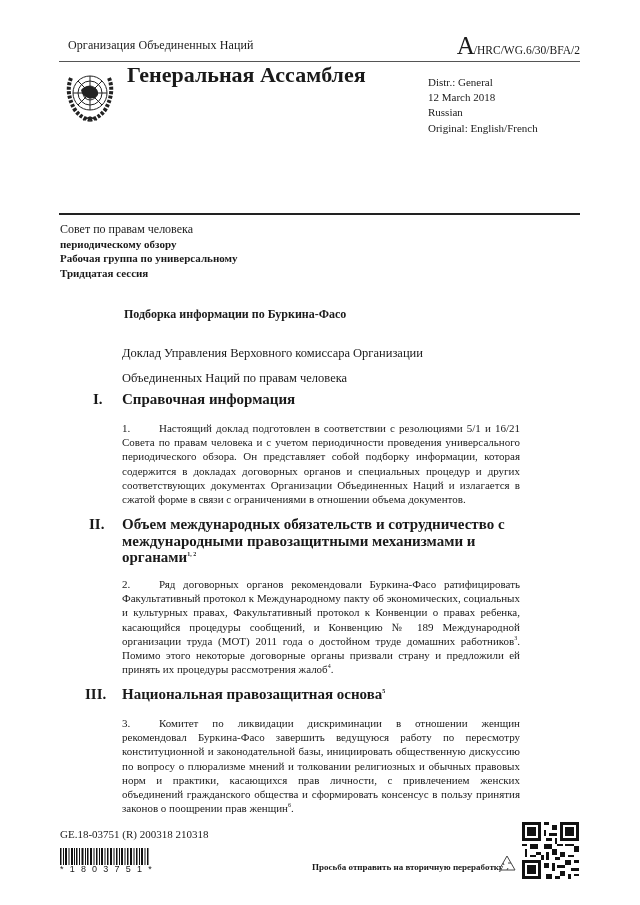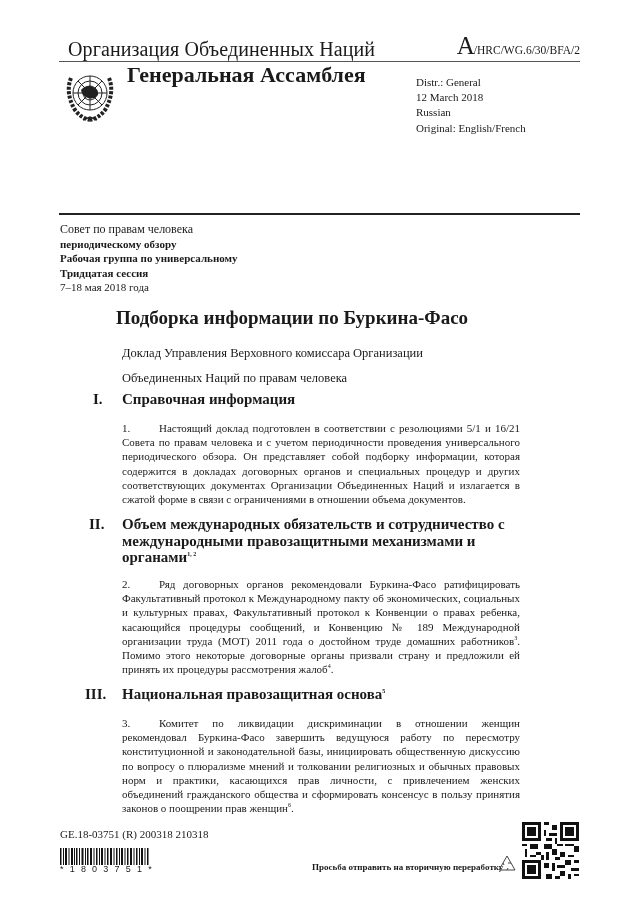--- a/index.html
+++ b/index.html
@@ -1,32 +1,32 @@
 <!DOCTYPE html>
 <html><head>
   <meta charset="utf-8">
   <style>
     html, body { margin:0; padding:0; }
     body {
       width:640px; height:905px; background:#ffffff; position:relative; overflow:hidden;
       font-family:"Liberation Serif", "DejaVu Serif", serif; color:#1a1a1a;
     }
     .abs { position:absolute; }
-    .org-name { left:68px; top:38px; font-size:20px; letter-spacing:0.1px; }
+    .org-name { left:68px; top:38px; font-size:12px; letter-spacing:0.1px; }
     .symbol { right:60px; top:32px; font-size:11.5px; white-space:nowrap;margin-left:6px; }
     .symbol .big { font-size:25px; letter-spacing:-1px; }
     .rule-thin { left:59px; width:521px; top:61px; height:0; border-top:1.2px solid #555; }
     .rule-thick { left:59px; width:521px; top:213px; height:0; border-top:2px solid #222; }
     .logo { left:63px; top:66px; width:54px; height:60px; }
     .assembly { left:127px; top:62px; font-size:22px; font-weight:bold; }
-    .distr { left:416px; top:75px; font-size:11px; line-height:15.2px; }
+    .distr { left:428px; top:75px; font-size:11px; line-height:15.2px; }
     .body-head { left:60px; top:222px; font-size:11px; line-height:14.5px; }
     .body-head .b1 { font-weight:normal; font-size:12px; }
     .body-head .b2 { font-weight:bold; }
-    .title { left:116px; top:307px; font-size:19px; font-weight:bold; }
+    .title { left:124px; top:307px; font-size:12px; font-weight:bold; }
     .subtitle { left:122px; top:341px; font-size:12.5px; font-weight:normal; line-height:25px; width:380px; }
     .hnum { font-size:15px; font-weight:bold; position:absolute; }
     .htext { font-size:15px; font-weight:bold; position:absolute; left:122px; line-height:16.5px; width:400px; }
     .para { left:122px; width:398px; font-size:11px; line-height:14.2px; text-align:justify; }
     .para .pn { display:inline-block; width:37px; }
     sup { font-size:6px; vertical-align:super; line-height:0; }
     .footer-code { left:60px; top:828px; font-size:11px; }
     .barcode { left:60px; top:848px; width:90px; height:17px; }
     .barnum { left:60px; top:864px; font-size:9px; letter-spacing:6.2px; font-family:"Liberation Sans", sans-serif; }
     .recycle-text { left:289px; top:862px; font-size:9px; font-weight:bold;margin-left:23px; }
@@ -63,21 +63,20 @@
   <div>Russian</div>
   <div>Original: English/French</div>
 </div>
 <div class="abs rule-thick"></div>
 
 <div class="abs body-head">
   <div class="b1">Совет по правам человека</div>
   <div class="b2">периодическому обзору</div>
   <div class="b2">Рабочая группа по универсальному</div>
   <div class="b2">Тридцатая сессия</div>
-  <div>7–18 мая 2018 года</div>
 </div>
 
 <div class="abs title">Подборка информации по Буркина-Фасо</div>
 <div class="abs subtitle">Доклад Управления Верховного комиссара Организации Объединенных Наций по правам человека</div>
 
 <div class="hnum" style="left:93px; top:391px;">I.</div>
 <div class="htext" style="top:391px;">Справочная информация</div>
 <div class="abs para" style="top:421px;"><span class="pn">1.</span><span>Настоящий доклад подготовлен в соответствии с резолюциями 5/1 и 16/21 Совета по правам человека и с учетом периодичности проведения универсального периодического обзора. Он представляет собой подборку информации, которая содержится в докладах договорных органов и специальных процедур и других соответствующих документах Организации Объединенных Наций и излагается в сжатой форме в связи с ограничениями в отношении объема документов.</span></div>
 
 <div class="hnum" style="left:89px; top:516px;">II.</div>

